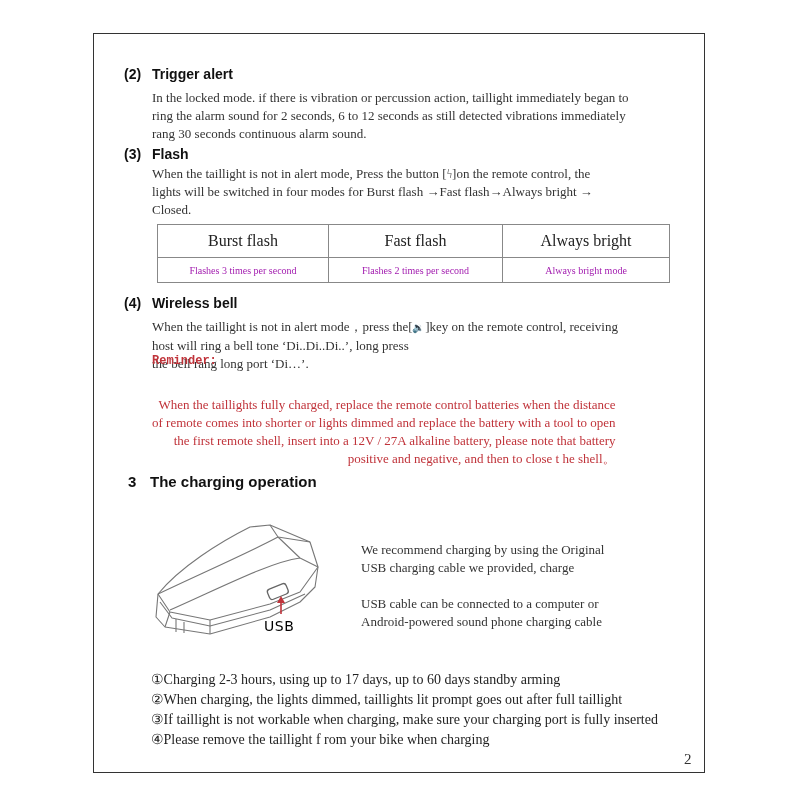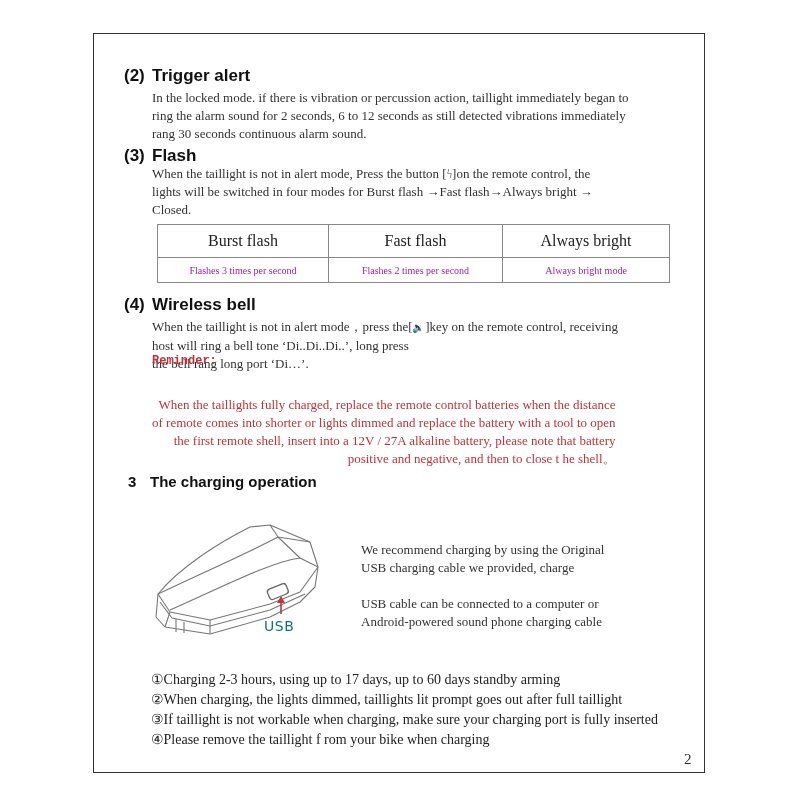--- a/index.html
+++ b/index.html
@@ -7,21 +7,21 @@
       width: 800px; height: 800px; background: #ffffff; position: relative; overflow: hidden;
       font-family: "Liberation Serif", "DejaVu Serif", serif; color: #2a2a2a;
     }
     .page-frame {
       position: absolute; left: 93px; top: 33px; width: 612px; height: 740px;
       border: 1.5px solid #333; box-sizing: border-box;
     }
     .abs { position: absolute; white-space: nowrap; }
     .heading {
       font-family: "Liberation Sans", "DejaVu Sans", sans-serif; font-weight: bold;
-      font-size: 17px; color: #111;
+      font-size: 14px; color: #111;
     }
     .heading .num { display: inline-block; width: 28px; }
     .para { font-size: 13px; line-height: 18px; color: #333; }
     .red { color: #c0333a; }
     .reminder {
       font-family: "Liberation Mono", "DejaVu Sans Mono", monospace; font-weight: bold;
       font-size: 12px; color: #c0333a;
     }
     table.modes {
       position: absolute; left: 157px; top: 224px; width: 513px; border-collapse: collapse;
@@ -29,21 +29,21 @@
     table.modes td {
       border: 1.2px solid #888; text-align: center; padding: 0; white-space: nowrap;
     }
     table.modes tr.hdr td { height: 32px; font-size: 16px; color: #222; }
     table.modes tr.val td { height: 24px; font-size: 10px; color: #a21caf; }
     .btn-glyph {
       display: inline-block; font-size: 12px; vertical-align: baseline; color: #444;
     }
     .page-number { font-size: 15px; color: #333; }
     .usb-label {
-      font-family: "DejaVu Sans", sans-serif; color: #0f766e; font-size: 14px; letter-spacing: 0.5px;
+      font-family: "DejaVu Sans", sans-serif; color: #000000; font-size: 14px; letter-spacing: 0.5px;
     }
     .list-line { font-size: 14px; line-height: 20px; color: #222; }
   </style>
 </head>
 <body>
 
 <div class="page-frame"></div>
 
 <div class="abs heading" style="left:124px; top:66px;">
   <span class="num">(2)</span><span>Trigger alert</span>

